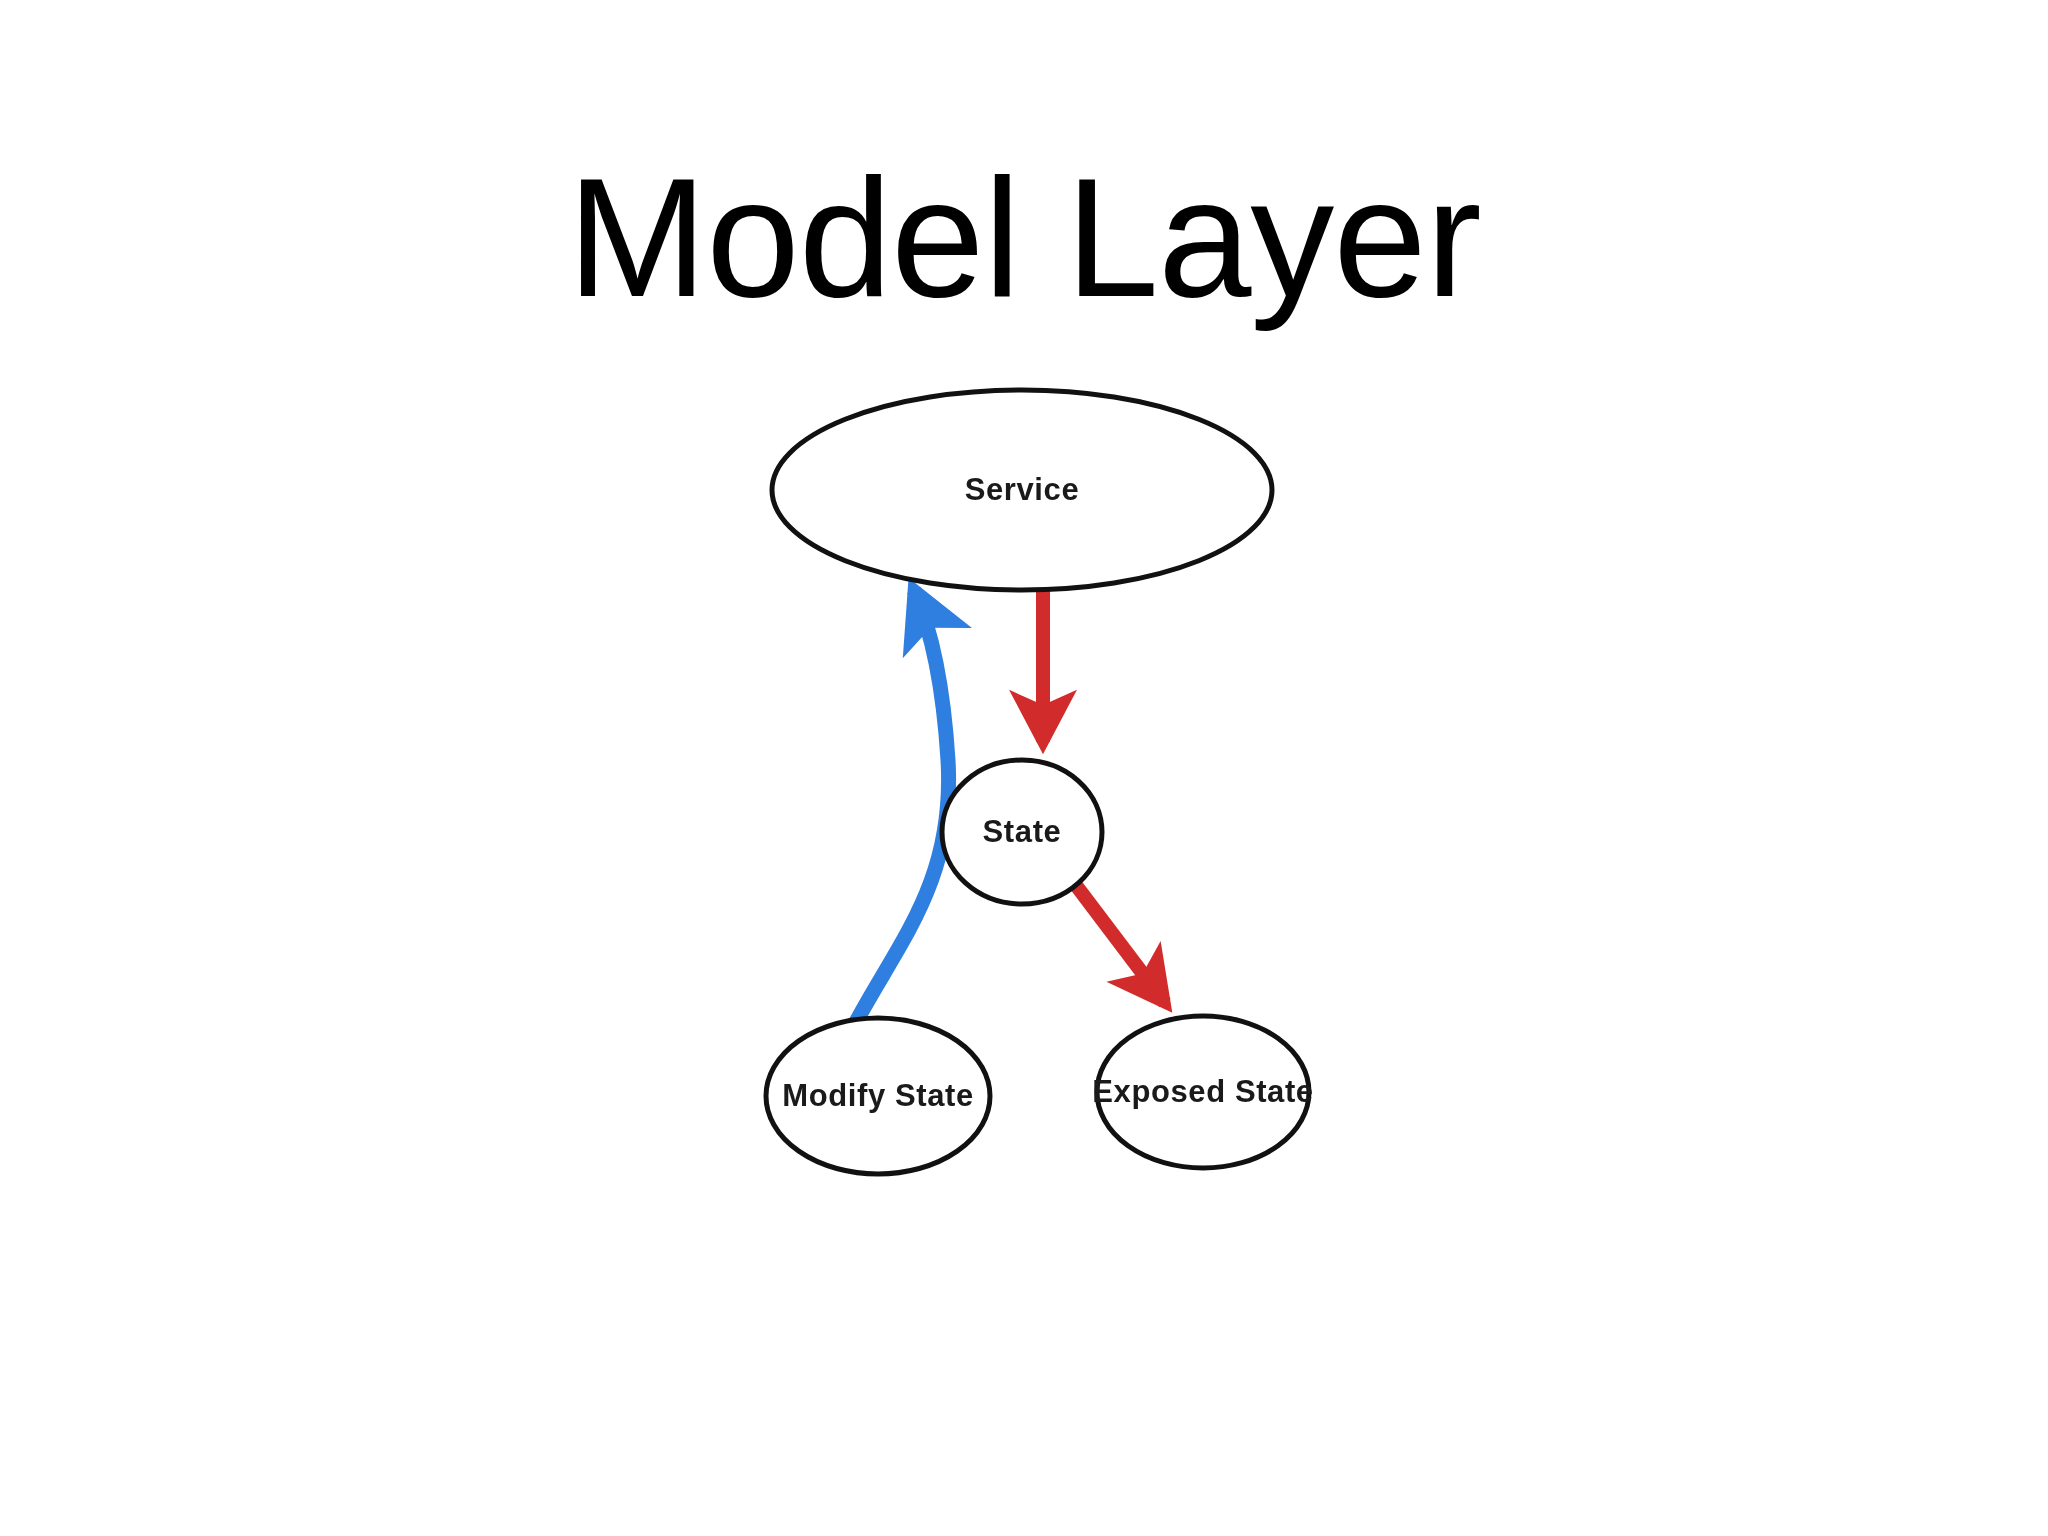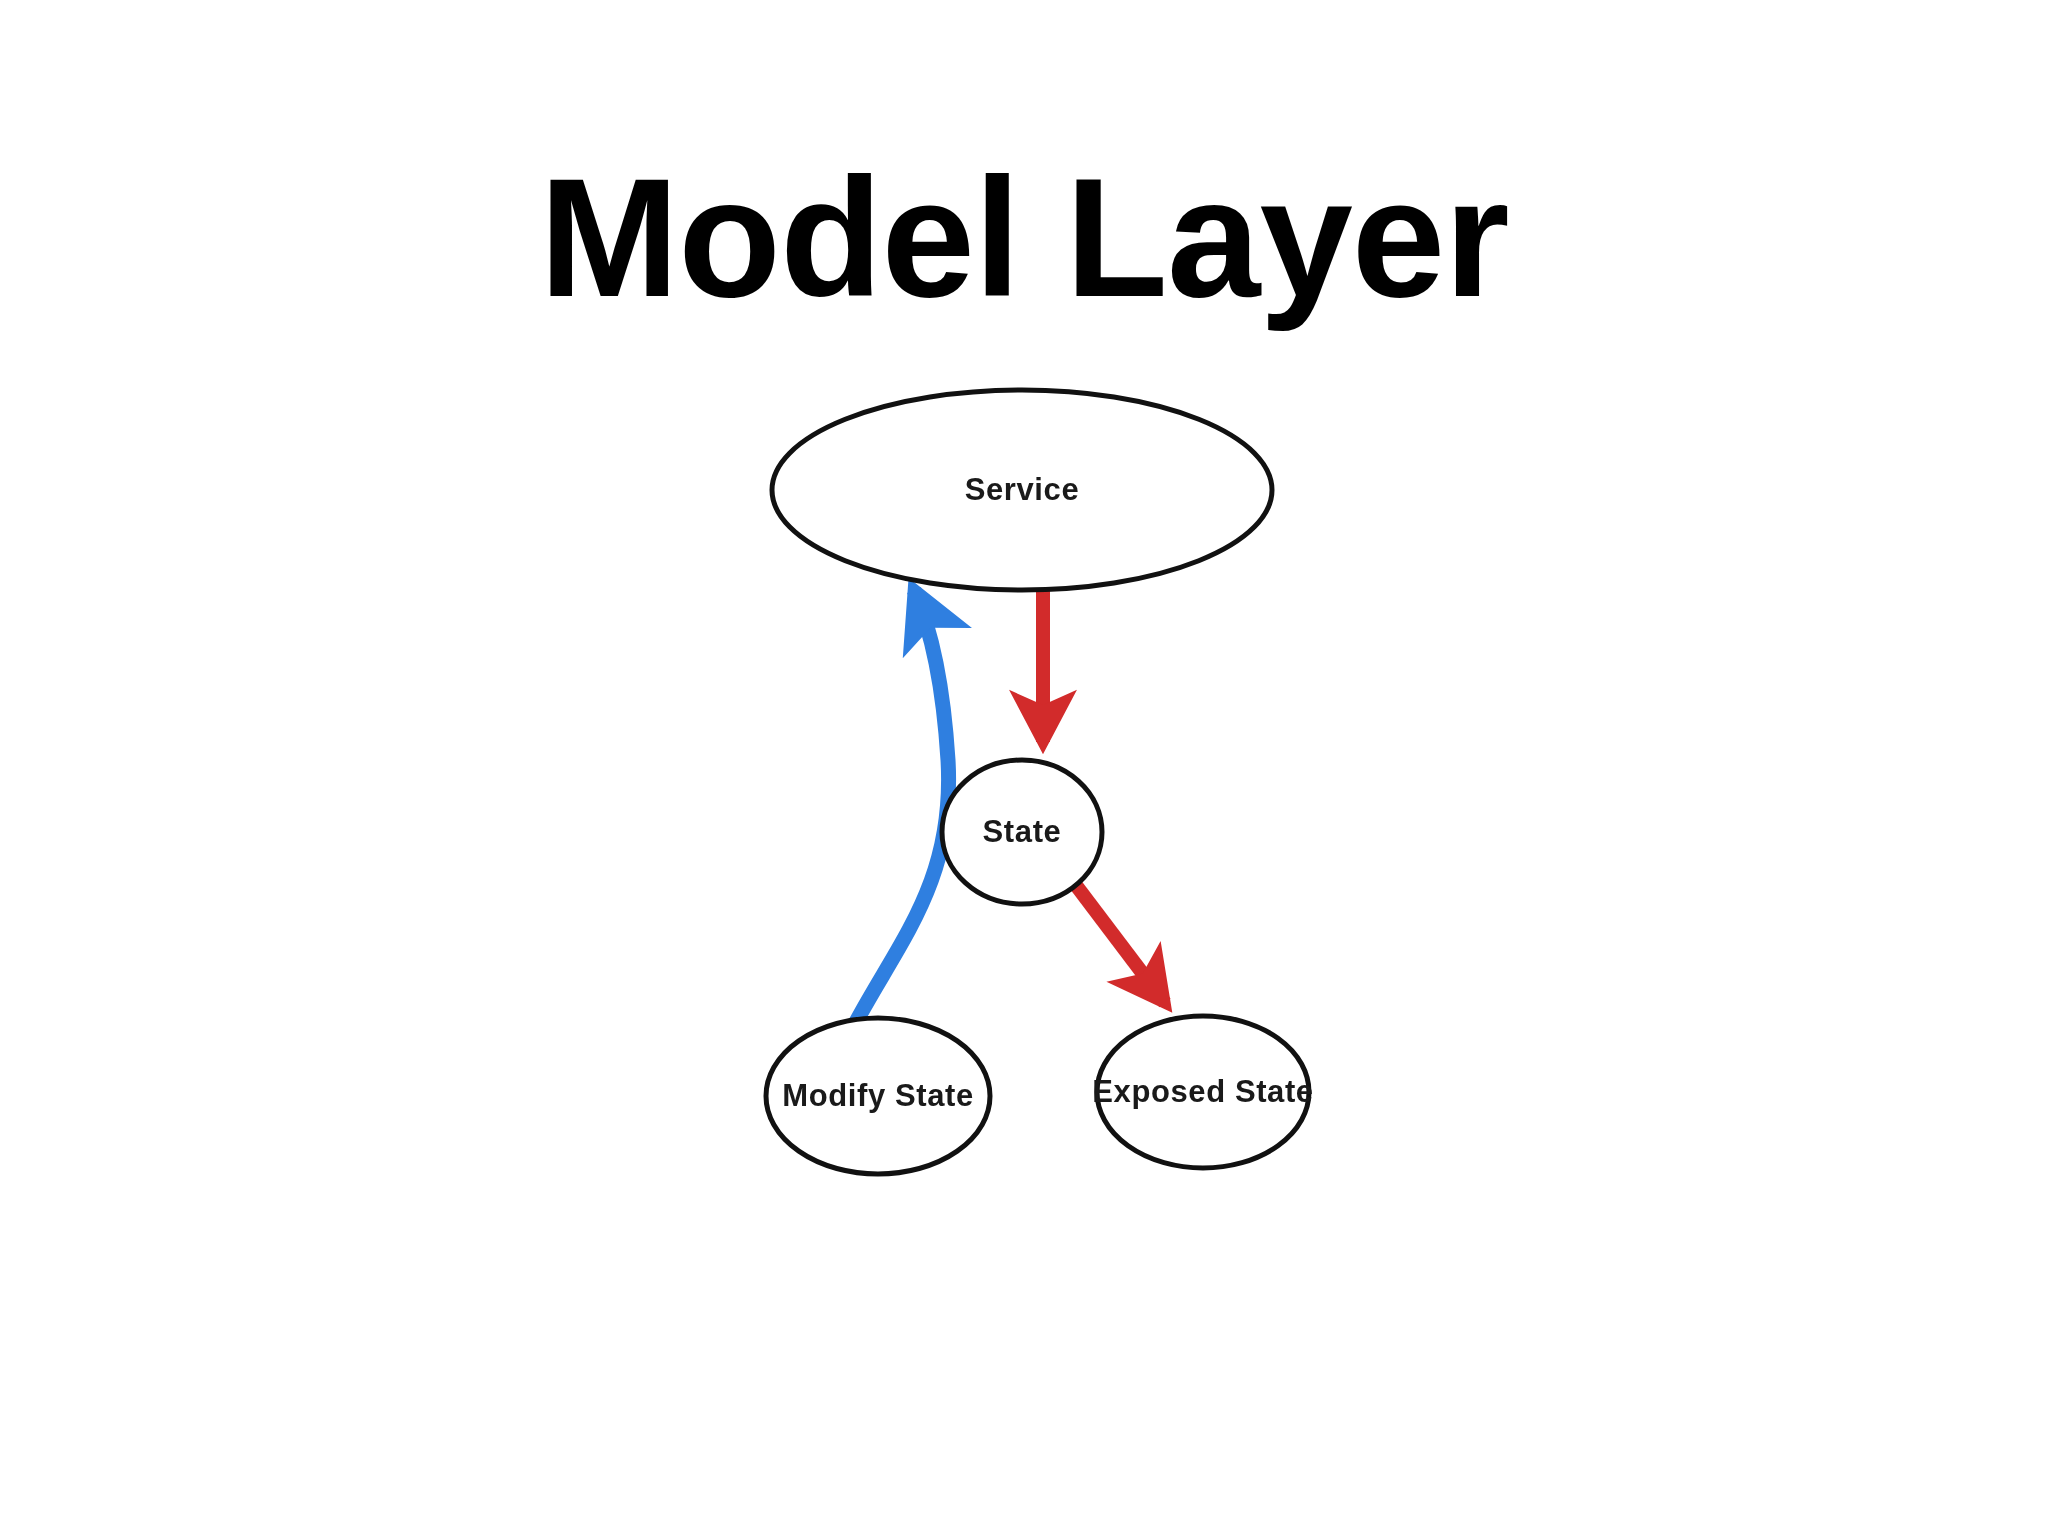--- a/index.html
+++ b/index.html
@@ -20,21 +20,21 @@
     background: #ffffff;
   }
   .slide-title {
     position: absolute;
     top: 150px;
     left: 0;
     width: 2048px;
     text-align: center;
     font-family: "Liberation Sans", sans-serif;
     font-size: 168px;
-    font-weight: 700;
+    font-weight: 400;
     letter-spacing: -1px;
     line-height: 1.05;
     color: #000000;
     white-space: nowrap;
   }
   .diagram-wrap {
     position: absolute;
     left: 0;
     top: 0;
     width: 2048px;

